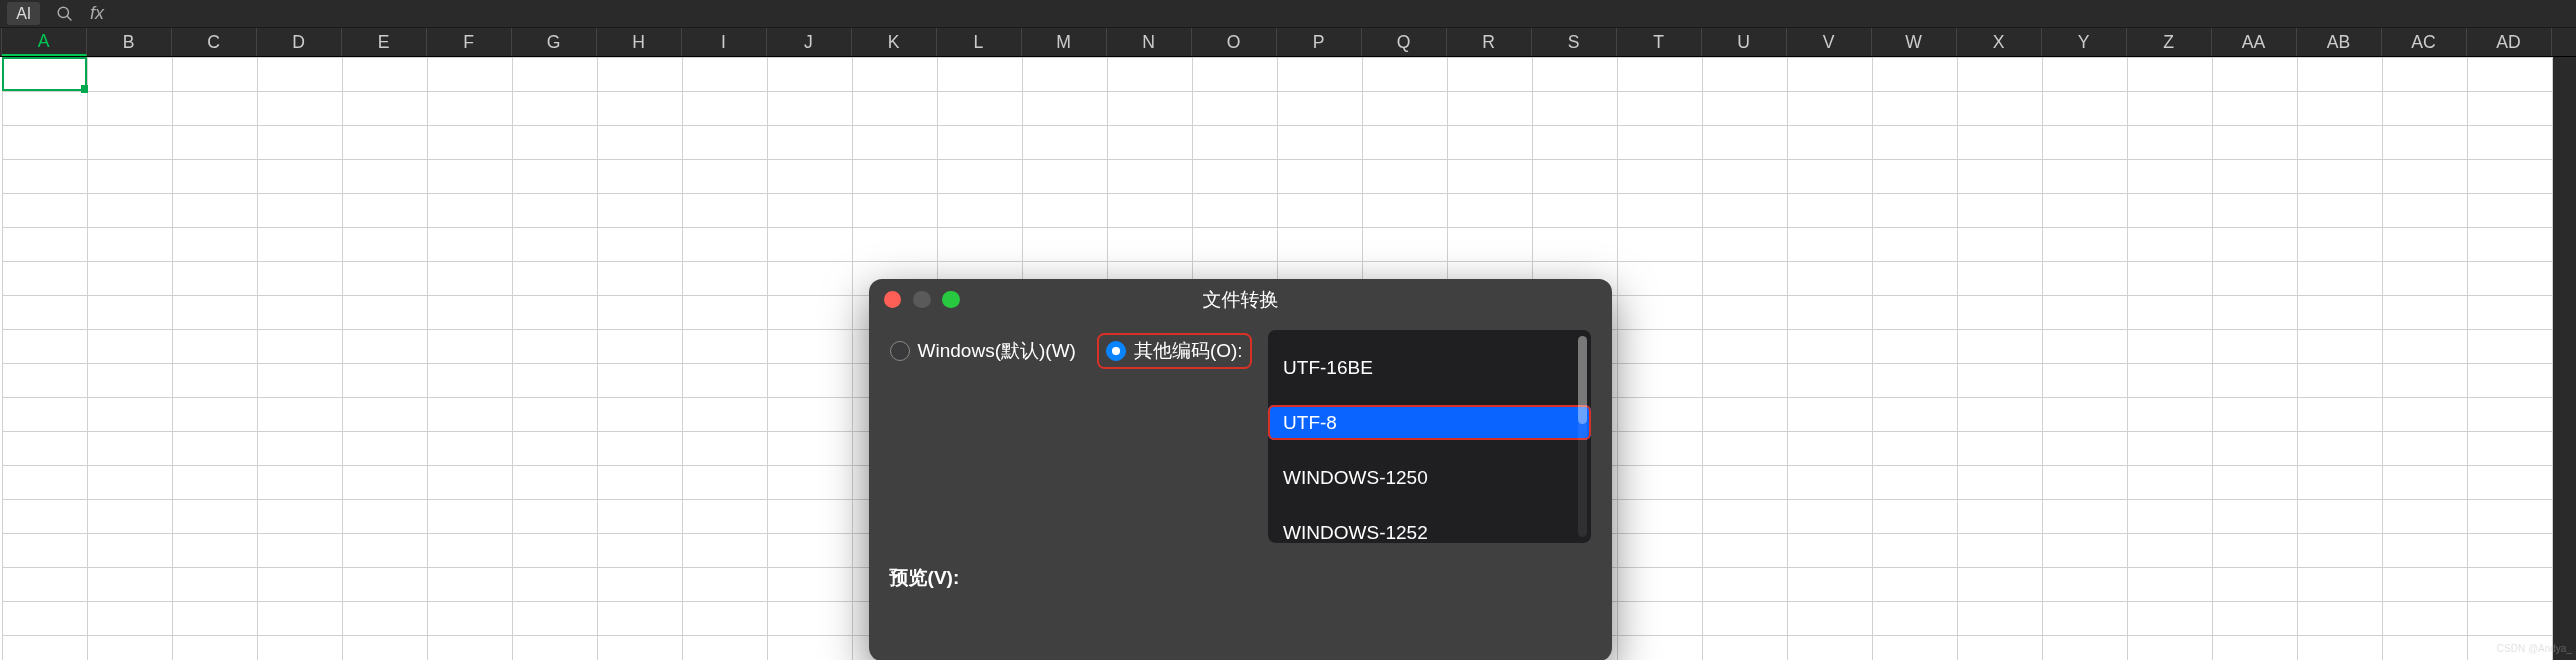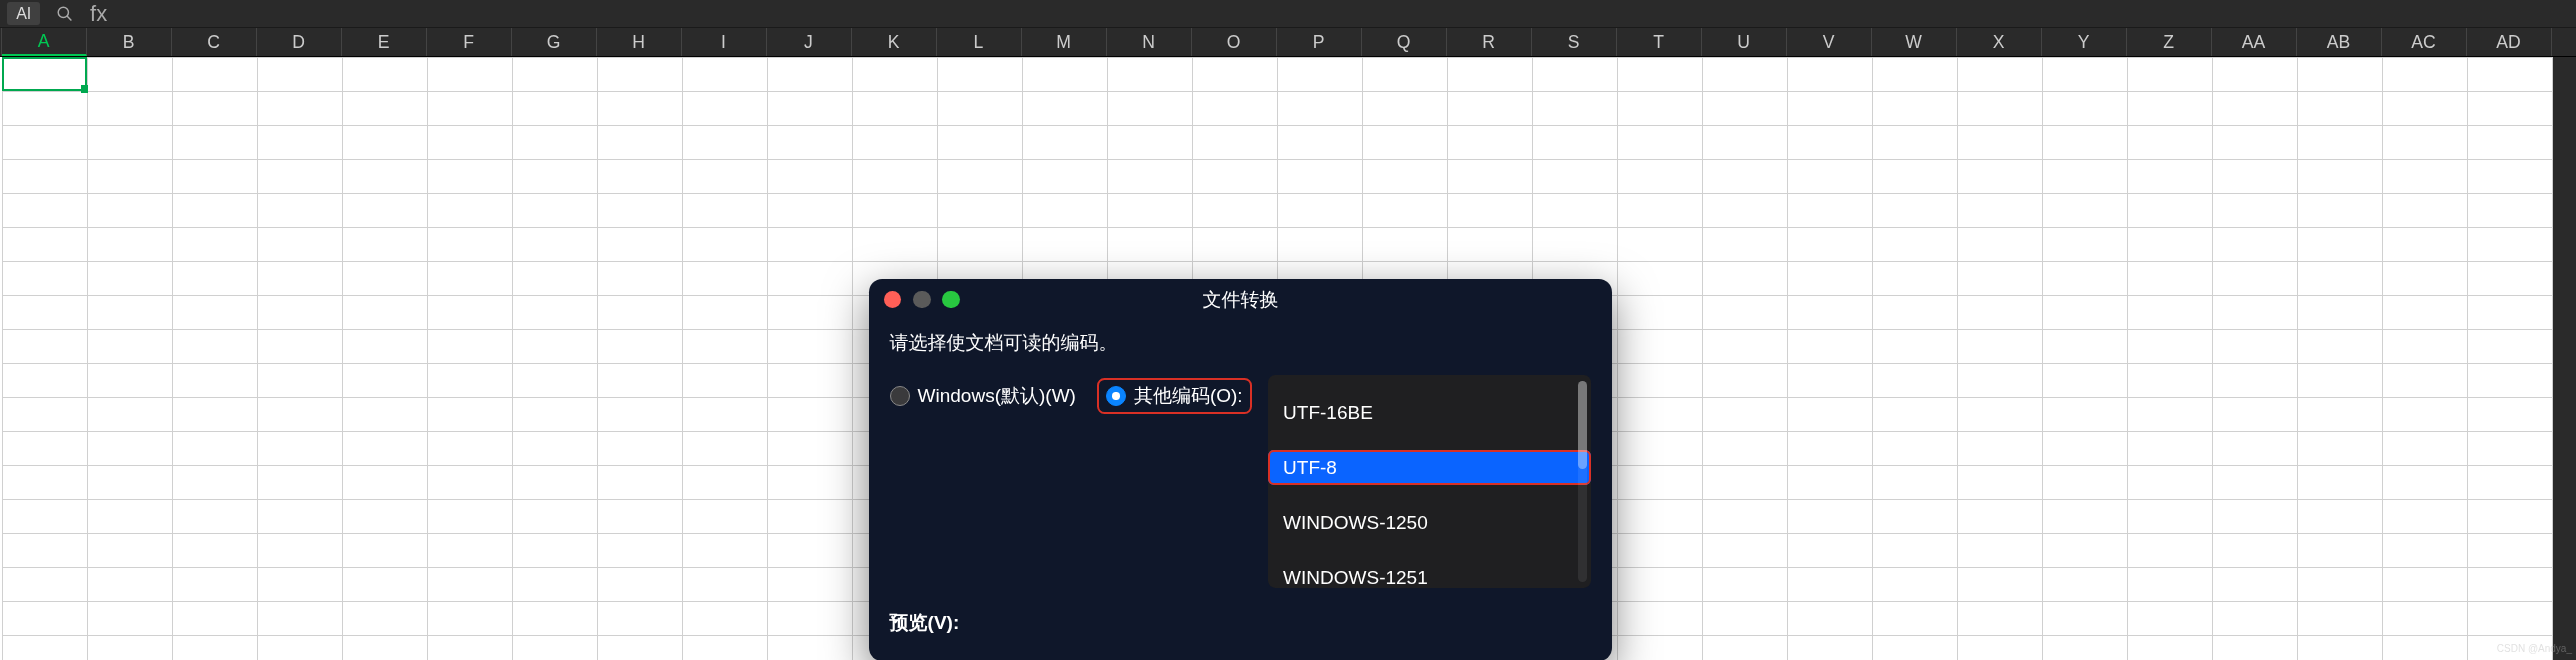--- a/index.html
+++ b/index.html
@@ -42,21 +42,22 @@
     }
     .formula-bar .icon {
       width: 20.6px;
       height: 20.6px;
       display: flex;
       align-items: center;
       justify-content: center;
       font-size: 19px;
     }
     .fx {
-      font-size: 22px;
+      font-style: italic;
+      font-size: 18px;
     }
     
     
     .col-headers {
       display: flex;
       background: #2a2a2a;
       height: 29px;
       border-bottom: 0.7px solid #000;
     }
     .row-header-spacer {
@@ -130,21 +131,21 @@
       background: #2a2a2a;
     }
     
     
     .dialog {
       position: absolute;
       left: 869px;
       top: 279px;
       width: 743px;
       height: 382px;
-      background: #0f172a;
+      background: #404040;
       border-radius: 13.2px;
       box-shadow: 0 14.7px 44px rgba(0,0,0,0.5);
       overflow: hidden;
     }
     .titlebar {
       height: 41px;
       display: flex;
       align-items: center;
       padding: 0 14.7px;
       position: relative;
@@ -344,41 +345,39 @@
 <div class="dialog">
   <div class="titlebar">
     <div class="traffic-lights">
       <div class="traffic-light tl-red"></div>
       <div class="traffic-light tl-yellow"></div>
       <div class="traffic-light tl-green"></div>
     </div>
     <div class="dialog-title">文件转换</div>
   </div>
   <div class="dialog-body">
-    <div class="instruction">请选择使文档可读的编码。</div>
     <div class="encoding-row">
       <div class="radio-group">
         <label class="radio-item">
           <span class="radio"></span>
           <span>Windows(默认)(W)</span>
         </label>
         <label class="radio-item highlighted">
           <span class="radio checked"></span>
           <span>其他编码(O):</span>
         </label>
       </div>
       <div class="listbox-wrap">
         <div class="listbox">
           <div class="list-scroll">
             <div class="list-scroll-thumb"></div>
           </div>
         <div class="list-item">UTF-16BE</div>
             <div class="list-item selected highlighted">UTF-8</div>
             <div class="list-item">WINDOWS-1250</div>
-            <div class="list-item">WINDOWS-1251</div>
             <div class="list-item">WINDOWS-1252</div>
           </div>
       </div>
     </div>
     <div class="preview-label">预览(V):</div>
   </div>
 </div>
 
 <div class="watermark">CSDN @Andya_</div>
 

